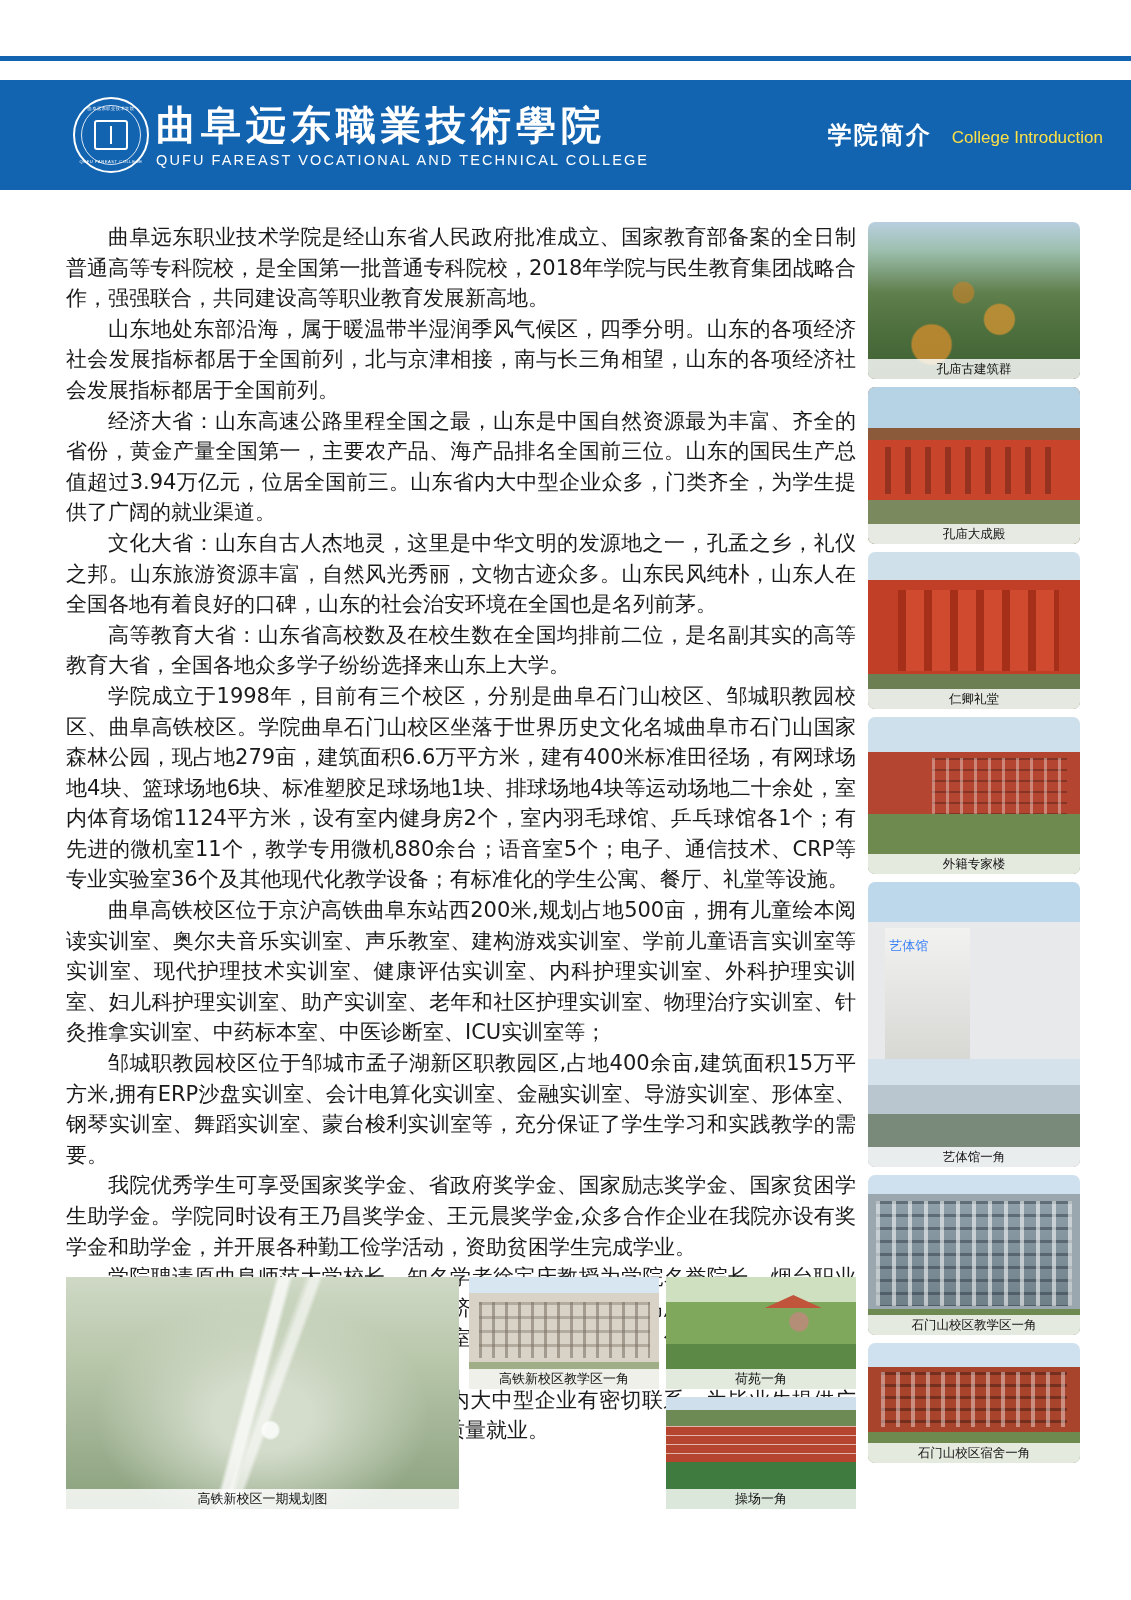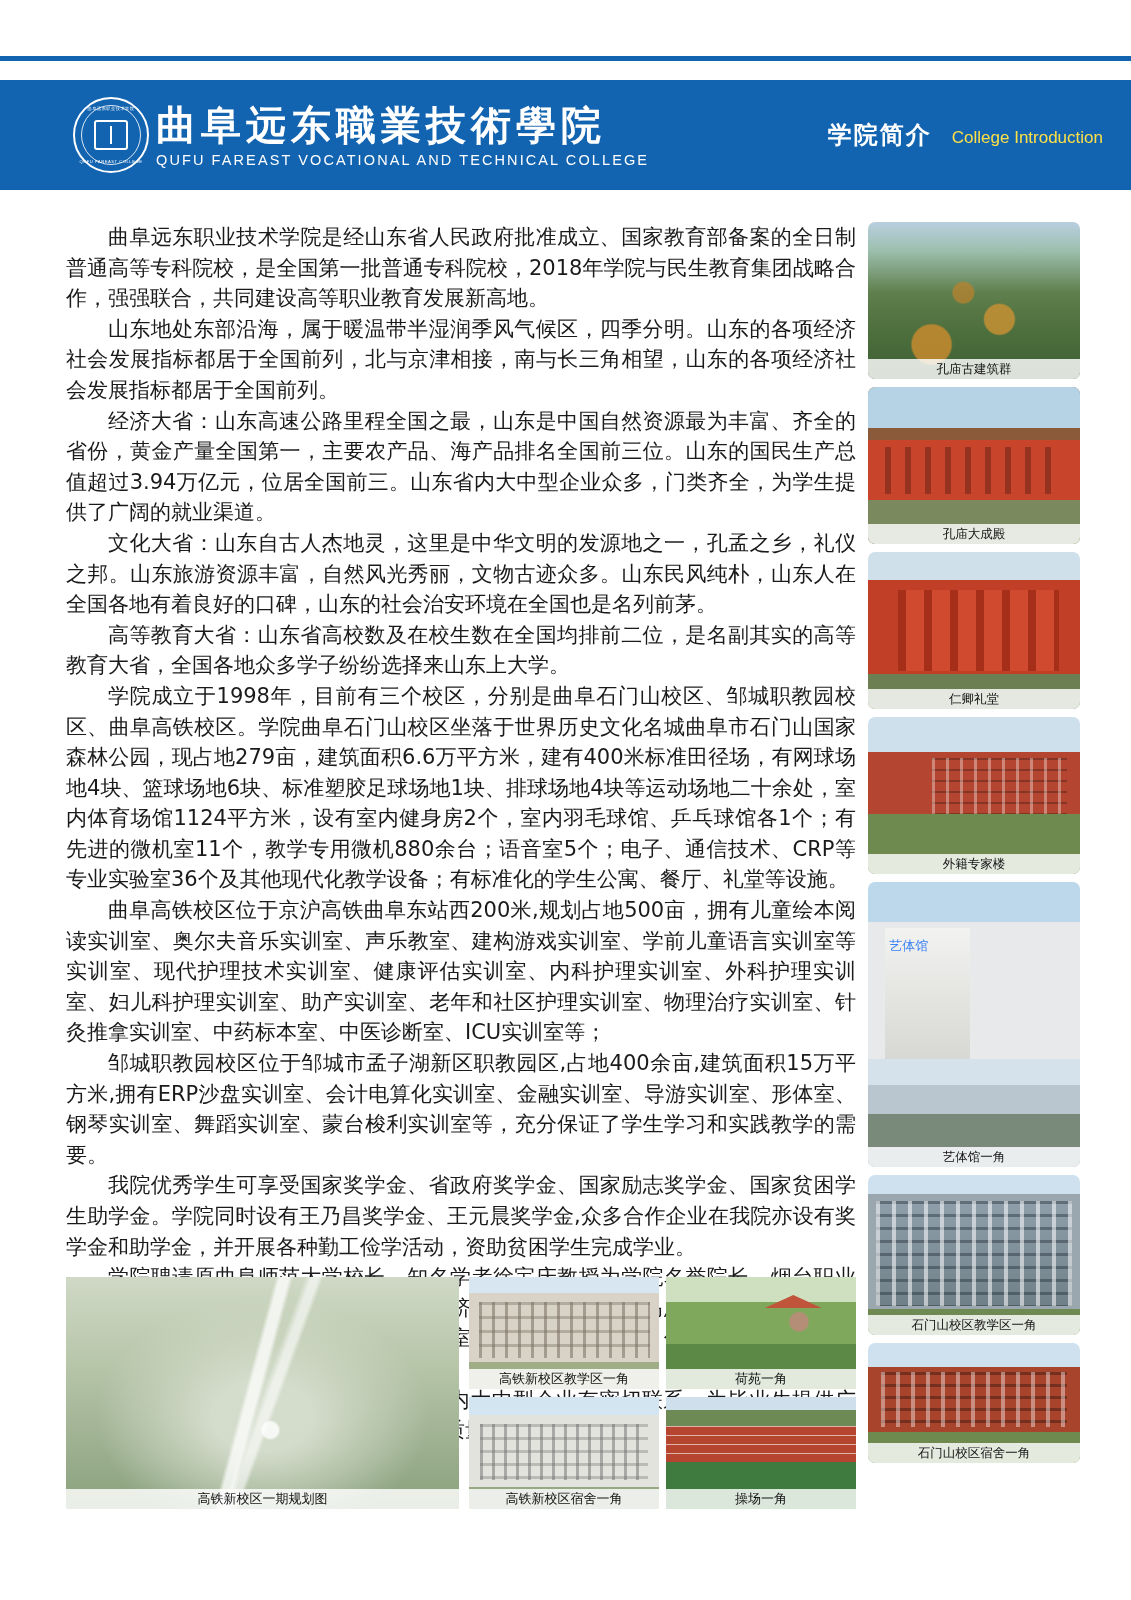--- a/index.html
+++ b/index.html
@@ -415,25 +415,20 @@
       <div class="ph-campus-building-grid"></div>
       <div class="cap">高铁新校区教学区一角</div>
     </div>
 
     <div class="g-cell" style="left:600px; top:0; width:190px; height:112px;">
       <div class="ph ph-lotus"></div>
       <div class="ph-lotus-pav"></div>
       <div class="cap">荷苑一角</div>
     </div>
 
-    <div class="g-cell" style="left:403px; top:120px; width:190px; height:112px;">
-      <div class="ph ph-dorm-white"></div>
-      <div class="ph-dorm-white-grid"></div>
-      <div class="cap">高铁新校区宿舍一角</div>
-    </div>
 
     <div class="g-cell" style="left:600px; top:120px; width:190px; height:112px;">
       <div class="ph ph-track"></div>
       <div class="ph-track-lines"></div>
       <div class="cap">操场一角</div>
     </div>
 
   </div>
 
 </div>

